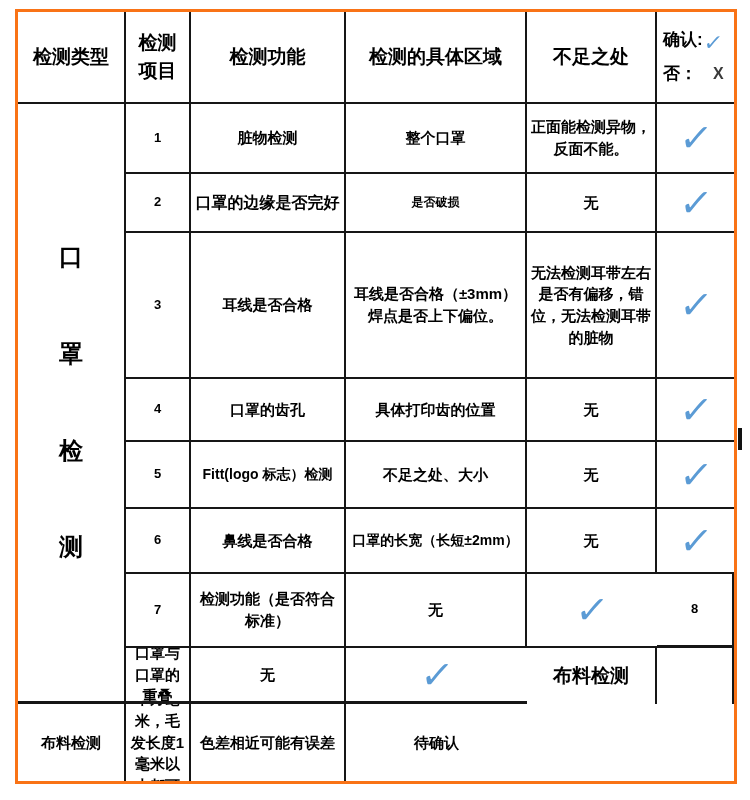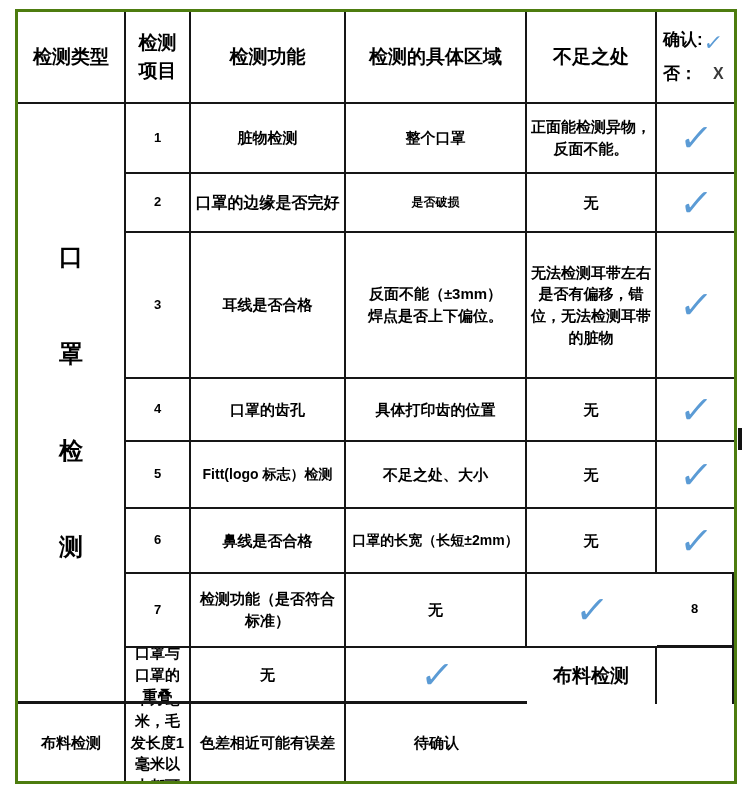--- a/index.html
+++ b/index.html
@@ -6,21 +6,21 @@
   html,body { width:750px; height:800px; background:#ffffff; overflow:hidden;
     font-family:"Liberation Sans","DejaVu Sans",sans-serif; color:#000; }
   .page { position:relative; width:750px; height:800px; background:#fff; }
 
   .table {
     position:absolute; left:15px; top:9px;
     width:722px; height:775px;
     display:grid;
     grid-template-columns:108px 65px 155px 181px 130px 77px;
     grid-template-rows:92px 70px 59px 146px 63px 67px 65px 74px 56px 77px;
-    border:3px solid #4d7c0f;
+    border:3px solid #f97316;
     background:#fff;
   }
 
   .cell {
     border-right:2px solid #161616;
     border-bottom:2px solid #161616;
     display:flex; align-items:center; justify-content:center;
     text-align:center;
     font-weight:bold;
     font-size:15px;
@@ -99,21 +99,21 @@
     <div class="cell last-col"><span class="check-lg">✓</span></div>
 
     <div class="cell num">2</div>
     <div class="cell" style="font-size:16px">口罩的边缘是否完好</div>
     <div class="cell" style="font-size:12px">是否破损</div>
     <div class="cell">无</div>
     <div class="cell last-col"><span class="check-lg">✓</span></div>
 
     <div class="cell num">3</div>
     <div class="cell">耳线是否合格</div>
-    <div class="cell">反面不能（±3mm）
+    <div class="cell">耳线是否合格（±3mm）
 焊点是否上下偏位。</div>
     <div class="cell">无法检测耳带左右是否有偏移，错位，无法检测耳带的脏物</div>
     <div class="cell last-col"><span class="check-lg">✓</span></div>
 
     <div class="cell num">4</div>
     <div class="cell">口罩的齿孔</div>
     <div class="cell">具体打印齿的位置</div>
     <div class="cell">无</div>
     <div class="cell last-col"><span class="check-lg">✓</span></div>
 

